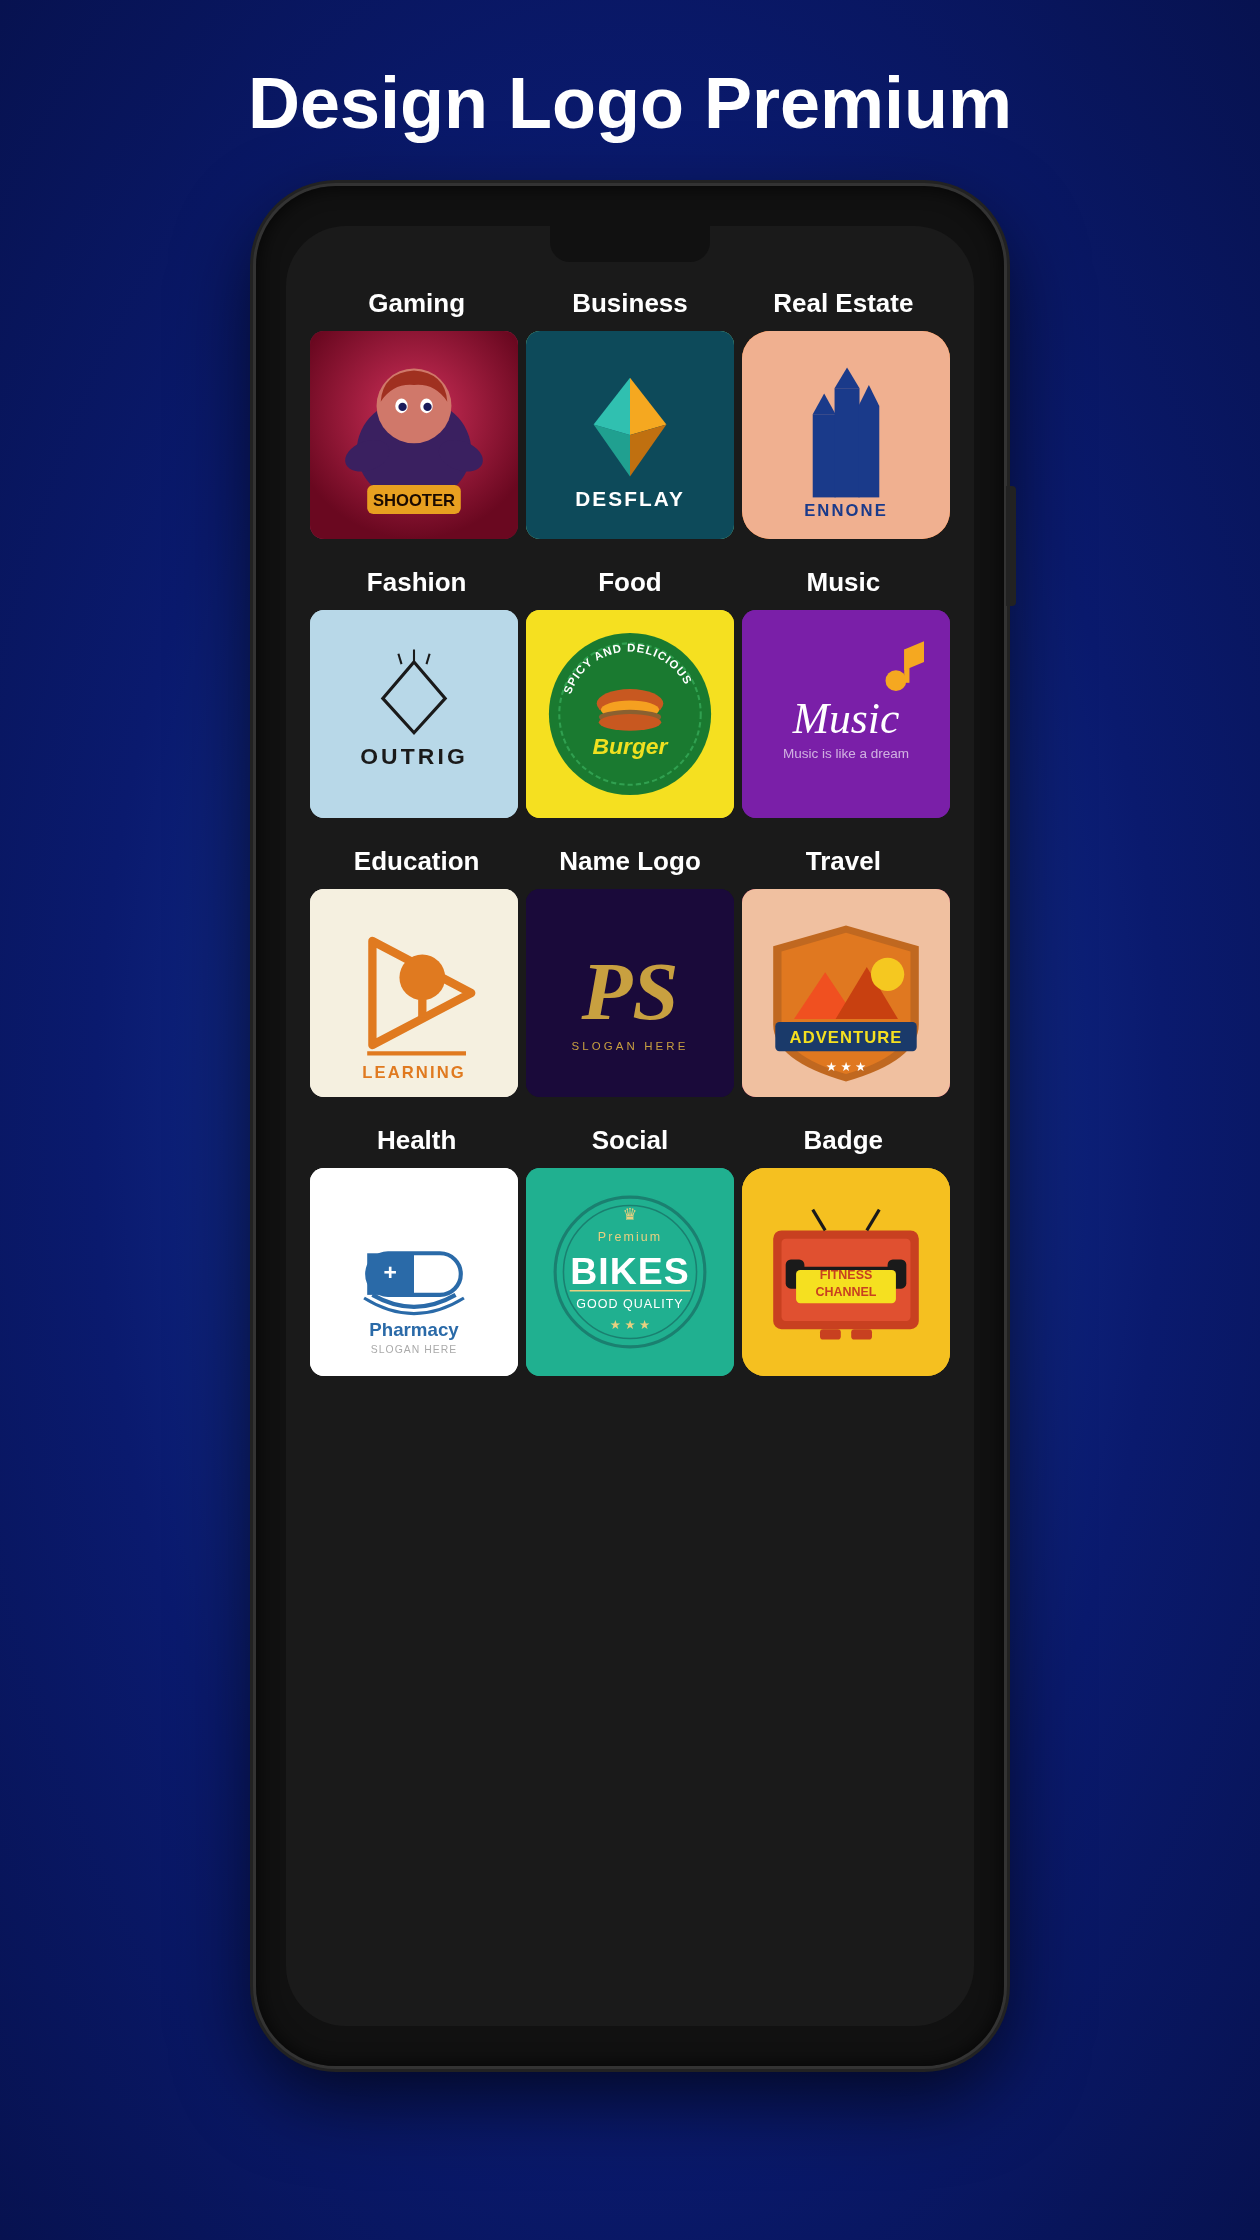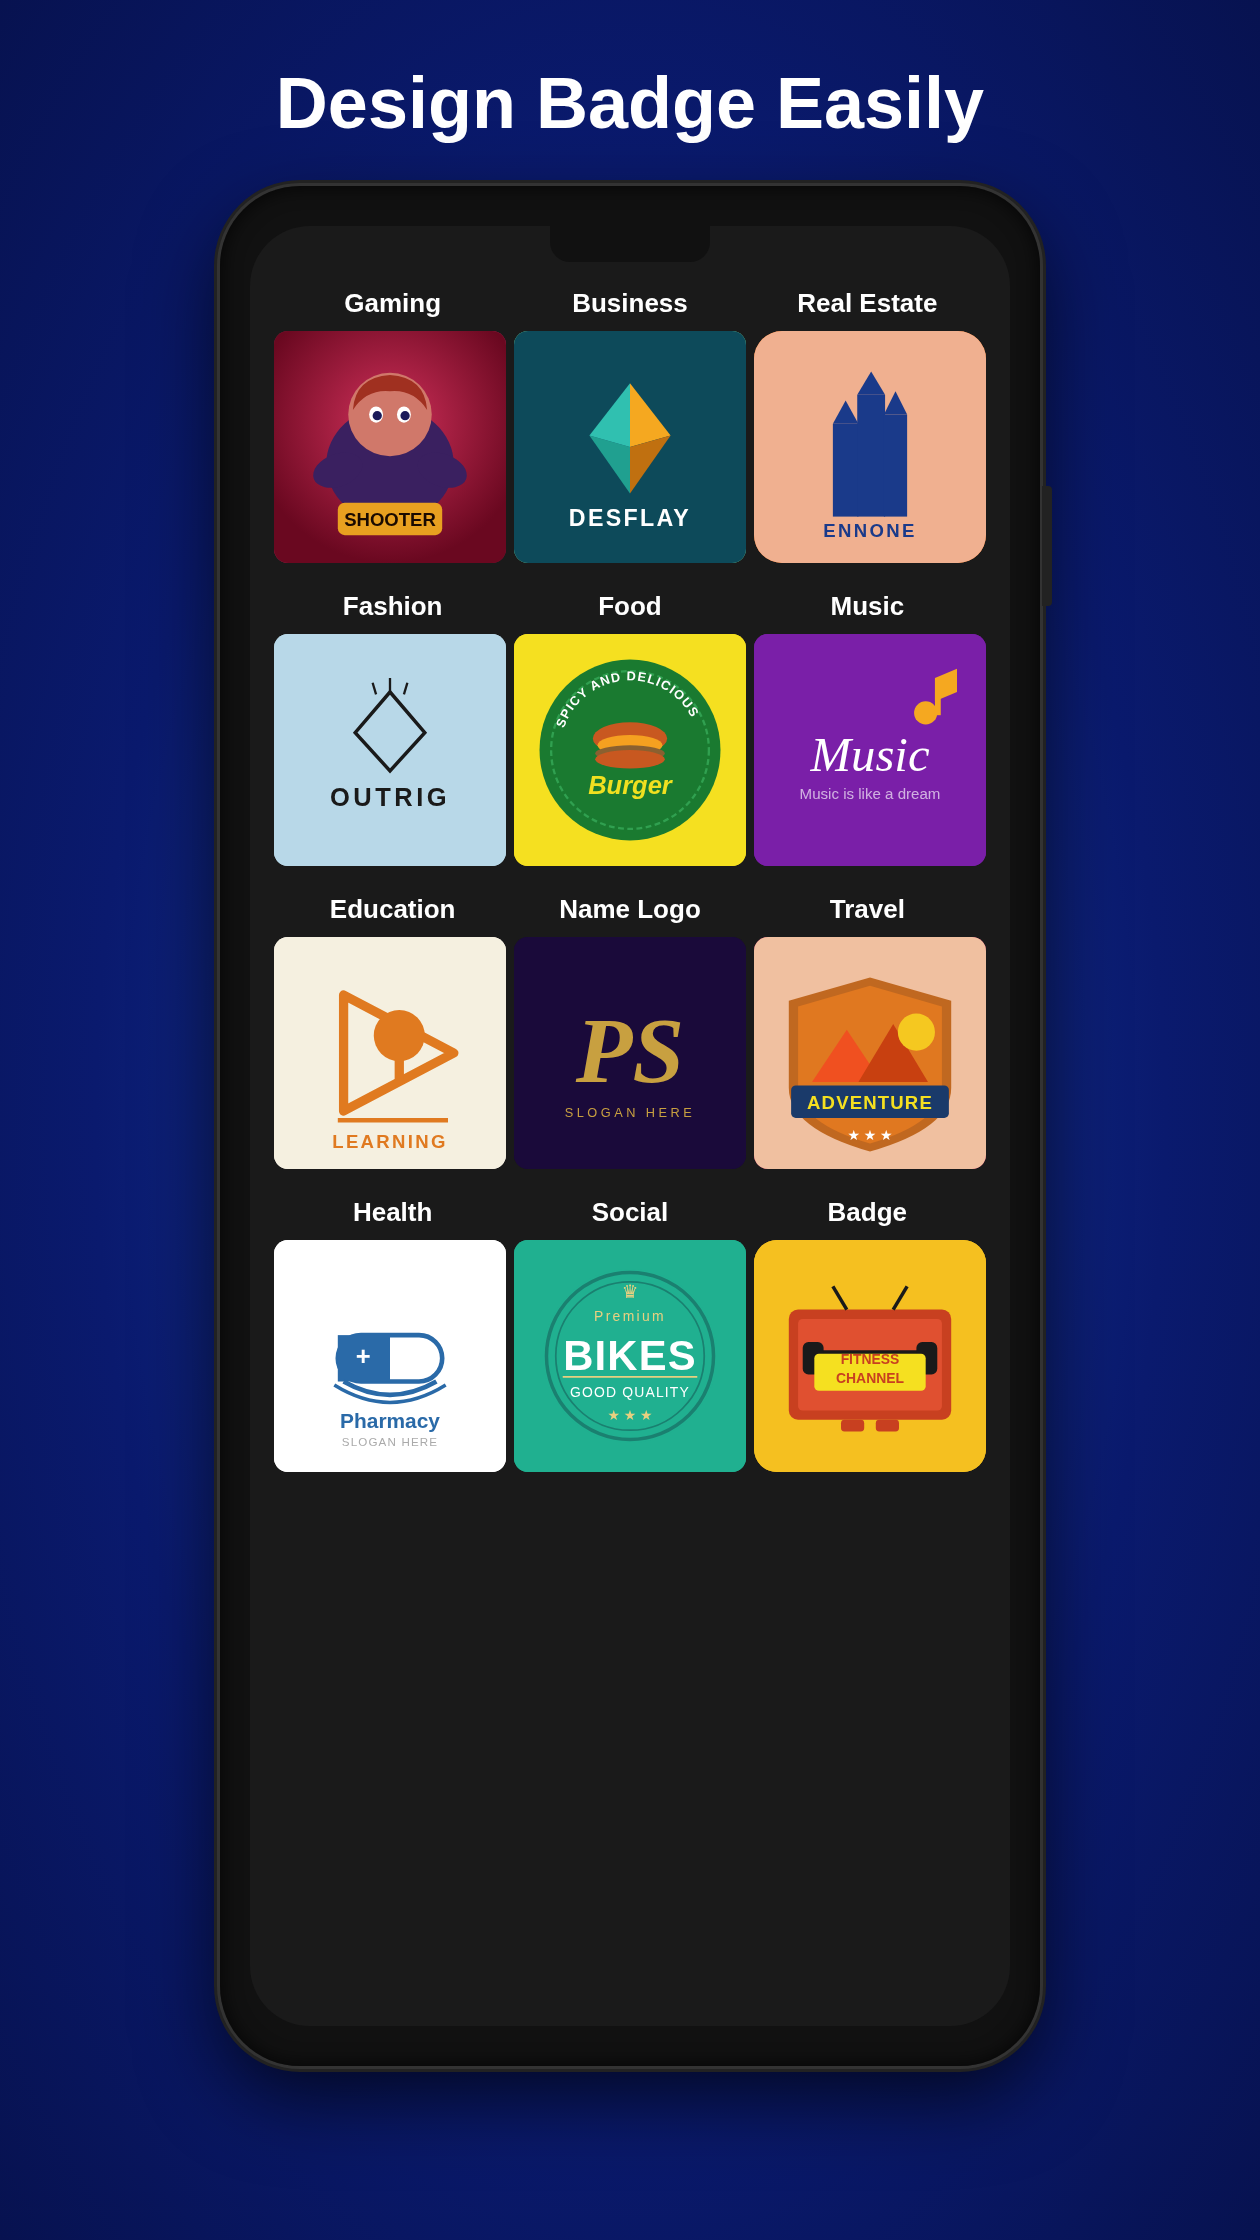--- a/index.html
+++ b/index.html
@@ -21,21 +21,21 @@
     }
 
     .header h1 {
       font-size: 72px;
       font-weight: 700;
       line-height: 1.2;
     }
 
     .phone-wrapper {
       position: relative;
-      width: 820px;
+      width: 748px;
       height: 1880px;
     }
 
     .phone-frame {
       position: absolute;
       top: 0; left: 0; right: 0; bottom: 0;
       background: #111;
       border-radius: 80px;
       box-shadow:
         0 0 0 3px #333,
@@ -184,21 +184,21 @@
       background: #111;
       border-radius: 0 0 20px 20px;
       z-index: 10;
     }
   </style>
 </head>
 <body>
 
 <div class="header">
   <h1>
-    <span>Design Badge Easily</span><br>
+    <span>Design Logo Premium</span><br>
   </h1>
 </div>
 
 <div class="phone-wrapper">
   <div class="phone-frame">
     <div class="phone-screen">
       <div class="notch"></div>
       <div class="screen-content" style="padding-top:50px;">
 
         <div class="category-row">

